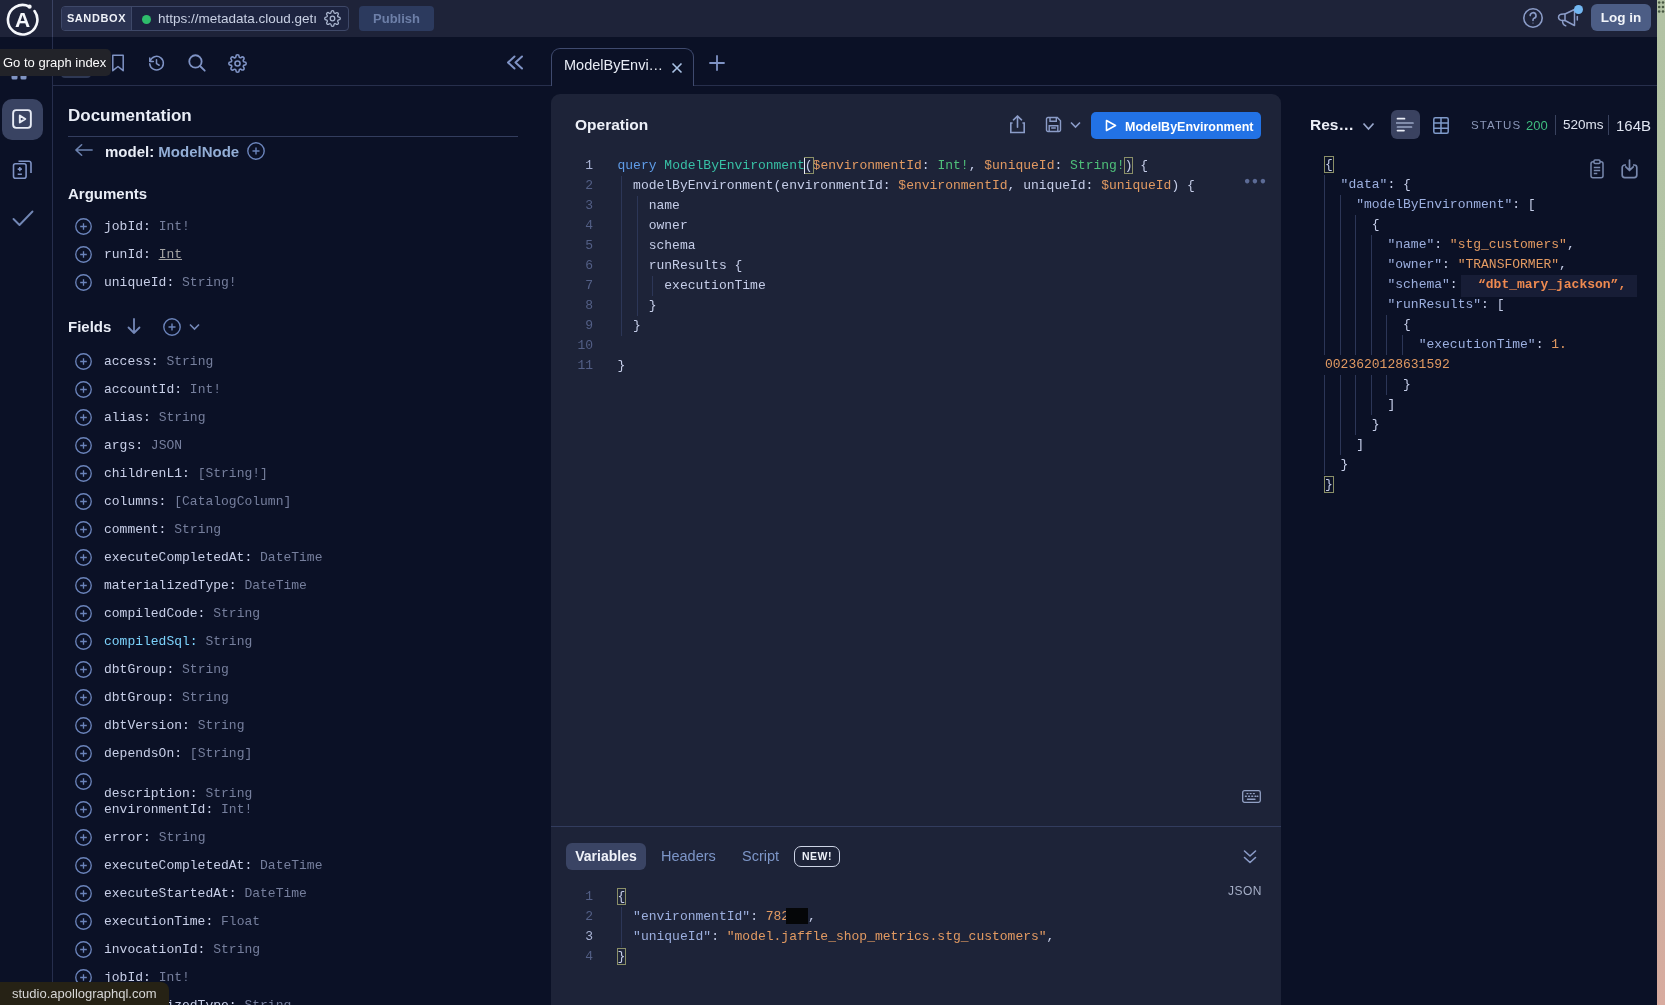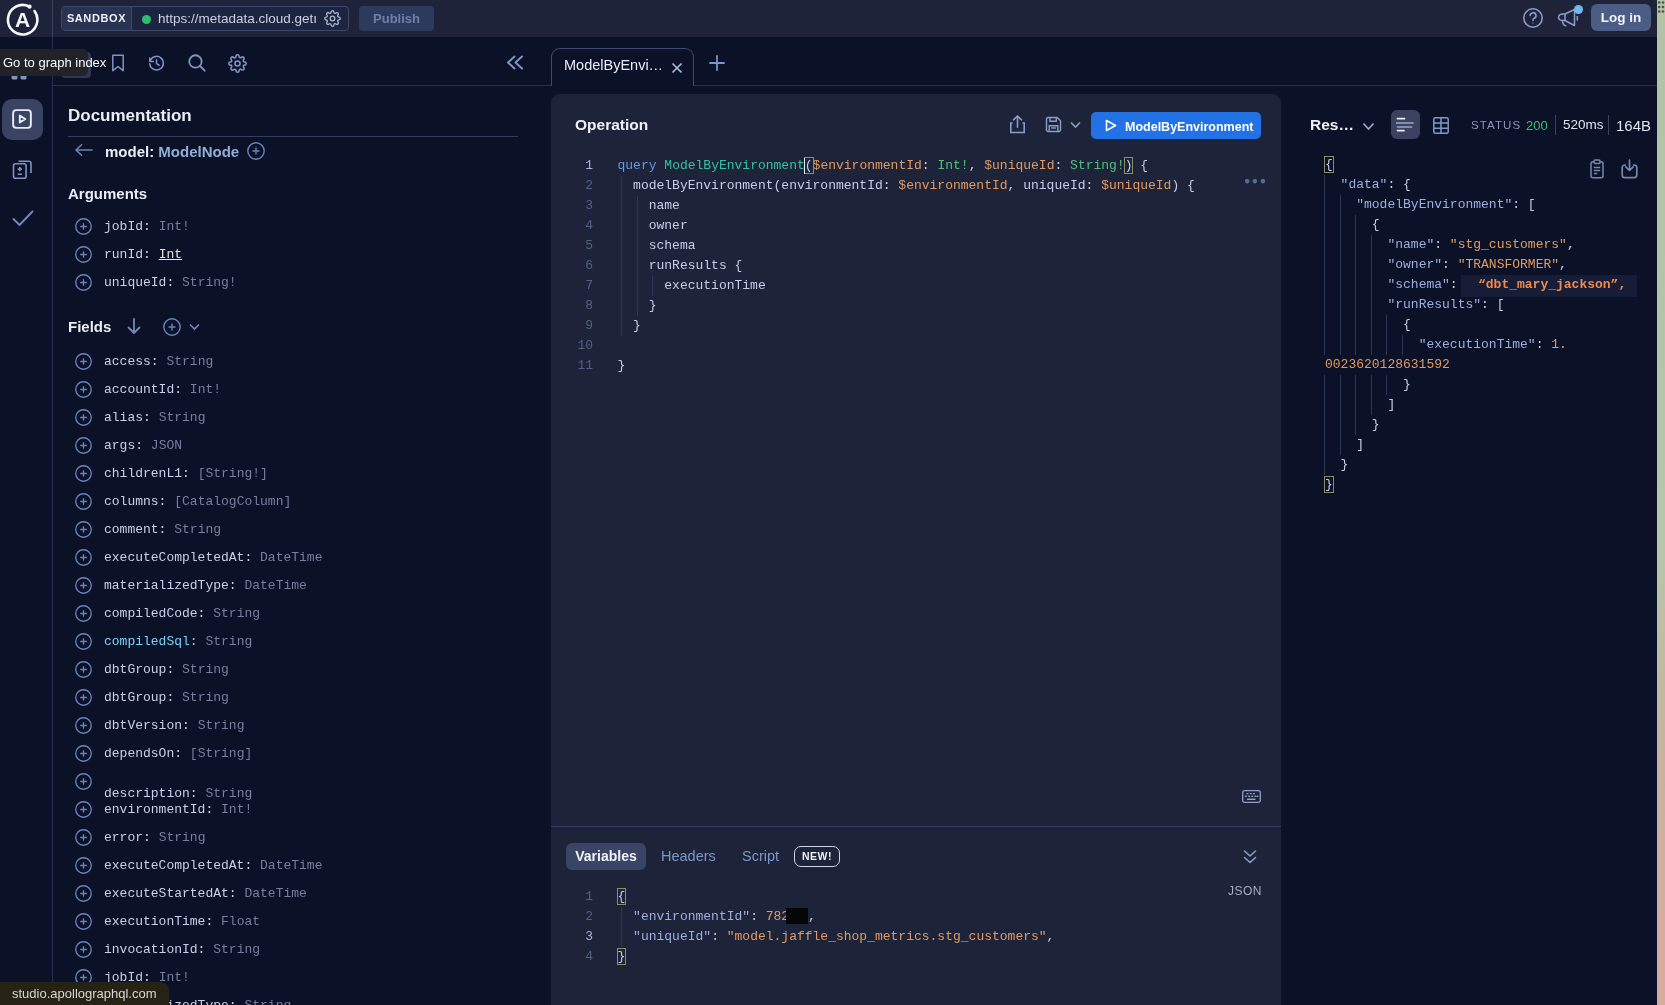--- a/index.html
+++ b/index.html
@@ -129,21 +129,21 @@
 
 <svg class="abs" style="left:75px; top:218px;" width="17" height="17" viewBox="0 0 18 18" fill="none" stroke="#6b84bb" stroke-width="1.4">
     <circle cx="9" cy="9" r="8.2"></circle>
     <path d="M9 5.5 v7 M5.5 9 h7"></path>
   </svg>
 <div class="cl mono" style="left:104px; top:217px;"><span style="color:#c8cfe8;">jobId:</span> <span style="color:#767f9d;">Int!</span></div>
 <svg class="abs" style="left:75px; top:246px;" width="17" height="17" viewBox="0 0 18 18" fill="none" stroke="#6b84bb" stroke-width="1.4">
     <circle cx="9" cy="9" r="8.2"></circle>
     <path d="M9 5.5 v7 M5.5 9 h7"></path>
   </svg>
-<div class="cl mono" style="left:104px; top:245px;"><span style="color:#c8cfe8;">runId:</span> <span style="color:#e5e5e5;text-decoration:underline;">Int</span></div>
+<div class="cl mono" style="left:104px; top:245px;"><span style="color:#c8cfe8;">runId:</span> <span style="color:#a3a3a3;text-decoration:underline;">Int</span></div>
 <svg class="abs" style="left:75px; top:274px;" width="17" height="17" viewBox="0 0 18 18" fill="none" stroke="#6b84bb" stroke-width="1.4">
     <circle cx="9" cy="9" r="8.2"></circle>
     <path d="M9 5.5 v7 M5.5 9 h7"></path>
   </svg>
 <div class="cl mono" style="left:104px; top:273px;"><span style="color:#c8cfe8;">uniqueId:</span> <span style="color:#767f9d;">String!</span></div>
 
 <div class="abs" style="left:68px; top:318px; color:#e9edf6; font-size:15px; font-weight:bold;">Fields</div>
 <svg class="abs" style="left:127px; top:318px;" width="14" height="17" viewBox="0 0 14 17" fill="none" stroke="#7488b8" stroke-width="1.8">
   <path d="M7 1 V15 M1.5 9.5 L7 15 L12.5 9.5" stroke-linecap="round" stroke-linejoin="round"></path>
 </svg>
@@ -424,14 +424,14 @@
 <div class="abs" style="left:1657px; top:0; width:8px; height:1005px; background:linear-gradient(180deg,#b2c2a4 0%,#b6c6a8 55%,#c7b2a0 75%,#d8ab9f 100%);"></div>
 <svg class="abs" style="left:1657px; top:0;" width="8" height="16" viewBox="0 0 8 16" fill="#4a5a44">
   <circle cx="2.2" cy="2.5" r="1.3"></circle>
     <circle cx="6" cy="2.5" r="1.3"></circle>
   <circle cx="2.2" cy="7" r="1.3"></circle>
     <circle cx="6" cy="7" r="1.3"></circle>
   <circle cx="2.2" cy="11.5" r="1.3"></circle>
     <circle cx="6" cy="11.5" r="1.3"></circle>
 </svg>
 
-<div class="abs" style="left:0px; top:49px; width:88px; height:27px; background:#222329; border-radius:0 5px 5px 0; color:#fbfbfc; font-size:13px; line-height:27px; padding-left:3px; white-space:nowrap;">Go to graph index</div>
+<div class="abs" style="left:0px; top:49px; width:111px; height:27px; background:#222329; border-radius:0 5px 5px 0; color:#fbfbfc; font-size:13px; line-height:27px; padding-left:3px; white-space:nowrap;">Go to graph index</div>
 <div class="abs" style="left:0px; top:982px; width:169px; height:23px; background:#262215; border-radius:0 8px 0 0; color:#d6d6d6; font-size:13px; line-height:23px; padding-left:12px; white-space:nowrap;">studio.apollographql.com</div>
 
 </body></html>

